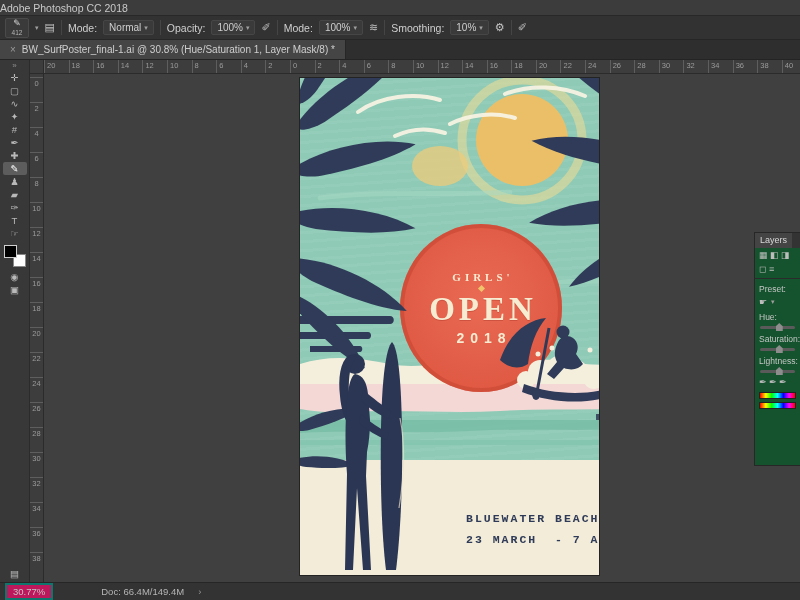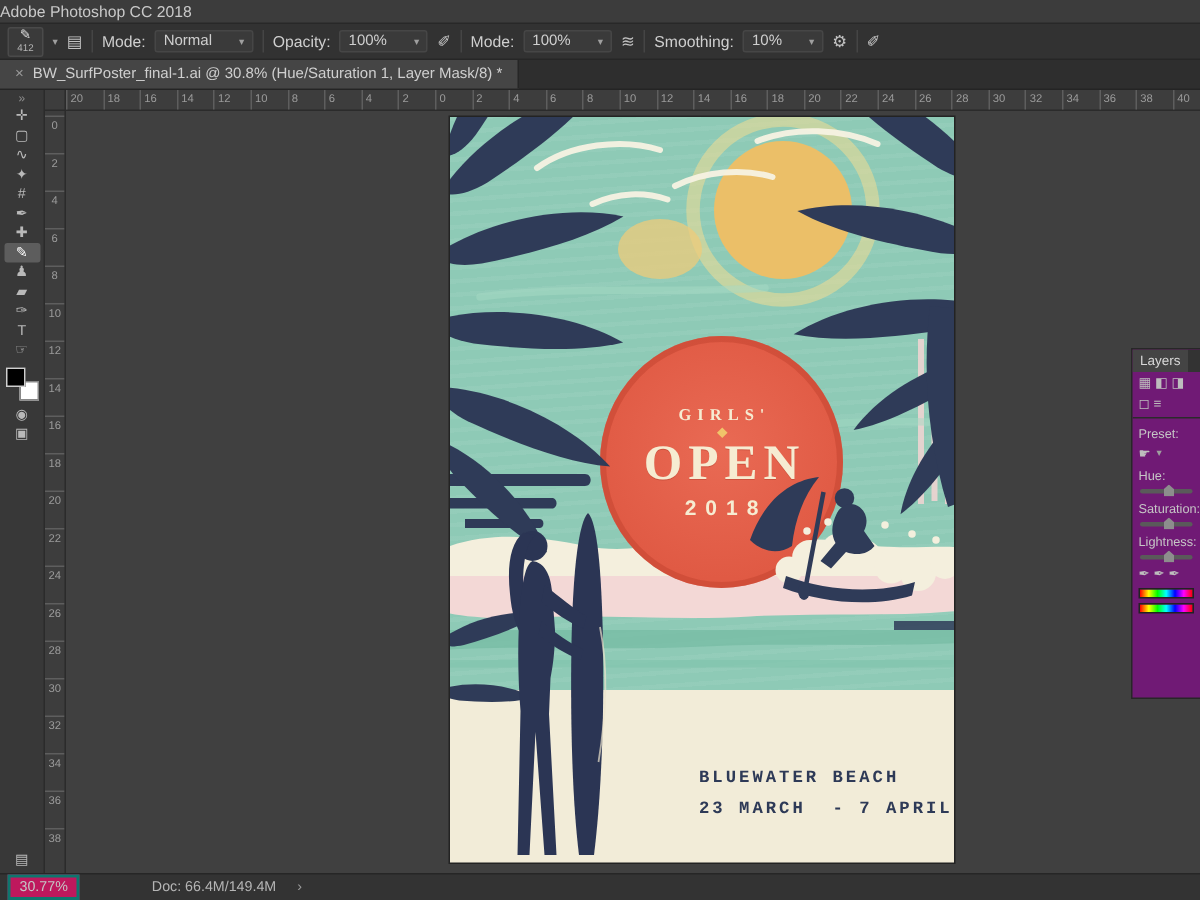--- a/index.html
+++ b/index.html
@@ -6,21 +6,21 @@
   html,body{width:800px;height:600px;overflow:hidden;}
   body{position:relative;background:#323232;font-family:"Liberation Sans",sans-serif;color:#ccc;}
 
   
   .titlebar{position:absolute;left:0;top:0;width:800px;height:16px;background:#3c3c3c;border-bottom:1px solid #282828;display:flex;align-items:center;justify-content:flex-start;font-size:10.5px;color:#c9c9c9;}
   .optionsbar{position:absolute;left:0;top:16px;width:800px;height:24px;background:#323232;border-bottom:1px solid #262626;display:flex;align-items:center;gap:6px;padding:0 5px;font-size:10.5px;color:#cfcfcf;}
   .opt-chip{display:flex;flex-direction:column;align-items:center;justify-content:center;width:24px;height:20px;border:1px solid #4a4a4a;border-radius:2px;line-height:9px;background:#3a3a3a;}
   .opt-chip .gl{font-size:9px;color:#ddd;}
   .opt-chip .num{font-size:6.5px;color:#b5b5b5;}
   .caret{font-size:7px;color:#9f9f9f;}
-  .opt-val{display:flex;align-items:center;gap:18px;border:1px solid #464646;border-radius:2px;padding:1px 5px;background:#3a3a3a;font-size:10px;}
+  .opt-val{display:flex;align-items:center;gap:3px;border:1px solid #464646;border-radius:2px;padding:1px 5px;background:#3a3a3a;font-size:10px;}
   .opt-icon{font-size:11px;color:#c2c2c2;}
   .opt-sep{width:1px;height:15px;background:#454545;}
   .tabbar{position:absolute;left:0;top:40px;width:800px;height:20px;background:#2e2e2e;border-bottom:1px solid #242424;display:flex;align-items:stretch;}
   .doc-tab{display:flex;align-items:center;gap:6px;padding:0 10px;background:#454545;color:#cfcfcf;font-size:10px;border-right:1px solid #262626;white-space:nowrap;}
   .doc-tab .close{color:#9a9a9a;font-size:10px;}
 
   
   .toolbar{position:absolute;left:0;top:60px;width:30px;height:522px;background:#383838;border-right:1px solid #2b2b2b;display:flex;flex-direction:column;align-items:center;padding:1px 0 2px;z-index:5;}
   .collapse{font-size:8px;color:#8f8f8f;height:10px;line-height:10px;}
   .tools{display:flex;flex-direction:column;align-items:center;}
@@ -35,35 +35,35 @@
   .ruler-corner{position:absolute;left:30px;top:60px;width:14px;height:14px;background:#3d3d3d;border-right:1px solid #2b2b2b;border-bottom:1px solid #2b2b2b;z-index:4;}
   .ruler-h{position:absolute;left:30px;top:60px;width:770px;height:14px;background:#3d3d3d;border-bottom:1px solid #2b2b2b;overflow:hidden;z-index:3;}
   .ruler-h .nums{position:absolute;left:14px;top:0;display:flex;}
   .ruler-h .num{flex:0 0 24.6px;height:14px;font-size:7.5px;line-height:12px;color:#9b9b9b;border-left:1px solid #5e5e5e;padding-left:2px;}
   .ruler-v{position:absolute;left:30px;top:74px;width:14px;height:508px;background:#3d3d3d;border-right:1px solid #2b2b2b;overflow:hidden;z-index:3;}
   .ruler-v .nums{margin-top:3px;}
   .ruler-v .num{height:25px;font-size:7.5px;color:#9b9b9b;border-top:1px solid #5e5e5e;text-align:center;padding-top:1px;}
   .canvas{position:absolute;left:44px;top:74px;width:756px;height:508px;background:#404040;}
 
   
-  .poster{position:absolute;left:300px;top:78px;width:336px;height:497px;background:#f2ecd8;box-shadow:0 0 0 1px rgba(0,0,0,.45);overflow:hidden;}
+  .poster{position:absolute;left:300px;top:78px;width:299px;height:497px;background:#f2ecd8;box-shadow:0 0 0 1px rgba(0,0,0,.45);overflow:hidden;}
   .p-teal{position:absolute;left:0;top:0;width:350px;height:382px;background:#8ecab6;z-index:1;}
   .p-teal::after{content:"";position:absolute;inset:0;background:repeating-linear-gradient(176deg,rgba(255,255,255,.05) 0 3px,rgba(0,0,0,0) 3px 9px);}
   .p-svg{position:absolute;left:0;top:0;pointer-events:none;}
   .svg-back{z-index:2;}
   .svg-front{z-index:4;}
   .p-circle{position:absolute;left:100px;top:146px;width:162px;height:168px;border-radius:50%;z-index:3;display:flex;flex-direction:column;align-items:center;justify-content:center;background:radial-gradient(circle at 50% 45%,#e96a54 0%,#e05a44 70%,#d85140 100%);box-shadow:inset 0 0 0 4px rgba(196,69,49,.55);}
   .p-girls{font-family:"Liberation Serif",serif;font-weight:bold;font-size:11px;letter-spacing:4px;text-indent:4px;color:#f6ecd2;}
   .p-dot{width:5px;height:5px;background:#f0c46a;transform:rotate(45deg);margin:3px 0;}
   .p-word{font-family:"Liberation Serif",serif;font-weight:bold;font-size:33px;line-height:30px;letter-spacing:4px;text-indent:4px;color:#f6ecd2;text-shadow:0 1px 0 rgba(160,50,35,.35);}
   .p-year{margin-top:6px;font-size:14px;font-weight:bold;letter-spacing:6px;text-indent:6px;color:#f6ecd2;}
   .p-bottom{position:absolute;left:166px;top:430px;z-index:6;font-family:"Liberation Mono",monospace;font-weight:bold;font-size:11.5px;line-height:21px;letter-spacing:2px;color:#2e3a57;white-space:pre;}
 
   
-  .right-panel{position:absolute;right:0;top:232px;width:46px;height:234px;background:#701a75;border:1px solid #272727;border-right:none;z-index:6;overflow:hidden;font-size:8.5px;color:#c6c6c6;}
+  .right-panel{position:absolute;right:0;top:232px;width:46px;height:234px;background:#14532d;border:1px solid #272727;border-right:none;z-index:6;overflow:hidden;font-size:8.5px;color:#c6c6c6;}
   .rp-tabs{height:15px;background:#333;display:flex;}
   .rp-tab{background:#444;padding:2px 5px 0;font-size:9px;color:#d8d8d8;}
   .rp-row{display:flex;align-items:center;gap:4px;padding:2px 4px;font-size:9px;color:#bdbdbd;}
   .rp-divider{height:1px;background:#2b2b2b;margin:2px 0;}
   .rp-label{padding:3px 4px 1px;white-space:nowrap;font-size:8.5px;}
   .rp-slider{height:3px;background:#5a5a5a;border-radius:2px;margin:3px 5px 2px;position:relative;}
   .rp-slider::after{content:"";position:absolute;left:45%;top:-3px;width:7px;height:8px;background:#8d8d8d;clip-path:polygon(50% 0,100% 40%,100% 100%,0 100%,0 40%);}
   .rp-rainbow{height:7px;margin:3px 4px 1px;background:linear-gradient(90deg,#f00,#ff0,#0f0,#0ff,#00f,#f0f,#f00);border:1px solid #222;}
 
   

